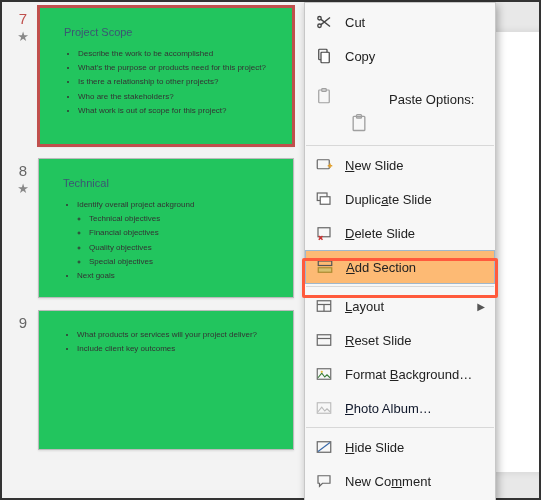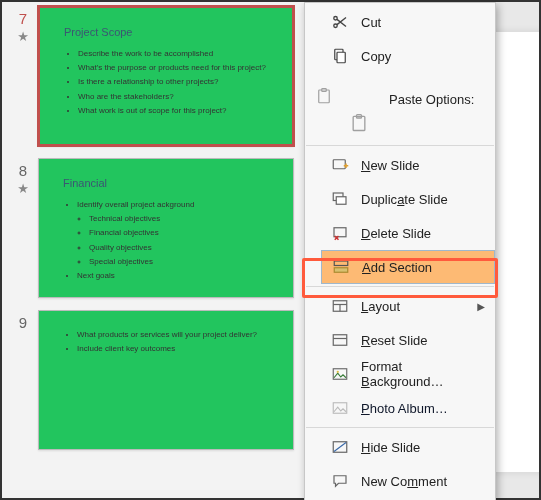--- a/index.html
+++ b/index.html
@@ -114,21 +114,20 @@
     color: #222;
     z-index: 10;
     padding: 2px 0;
   }
   .cm-item {
     display: flex;
     align-items: center;
     height: 34px;
     padding: 0 10px 0 8px;
     cursor: default;
-    margin-left: 16px;
   }
   .cm-item.disabled { color: #0f172a; }
   .cm-icon {
     width: 22px;
     height: 22px;
     margin-right: 10px;
     display:flex;
     align-items:center;
     justify-content:center;
     flex-shrink:0;
@@ -196,21 +195,21 @@
         </ul>
       </div>
     </div>
 
     <div class="thumb-row">
       <div class="thumb-num">
         <span>8</span>
         <span class="thumb-star">★</span>
       </div>
       <div class="thumb">
-        <div class="title">Financial</div>
+        <div class="title">Technical</div>
         <ul>
           <li>Identify overall project ackground</li>
           <ul>
             <li>Technical objectives</li>
             <li>Financial objectives</li>
             <li>Quality objectives</li>
             <li>Special objectives</li>
           </ul>
           <li>Next goals</li>
         </ul>

